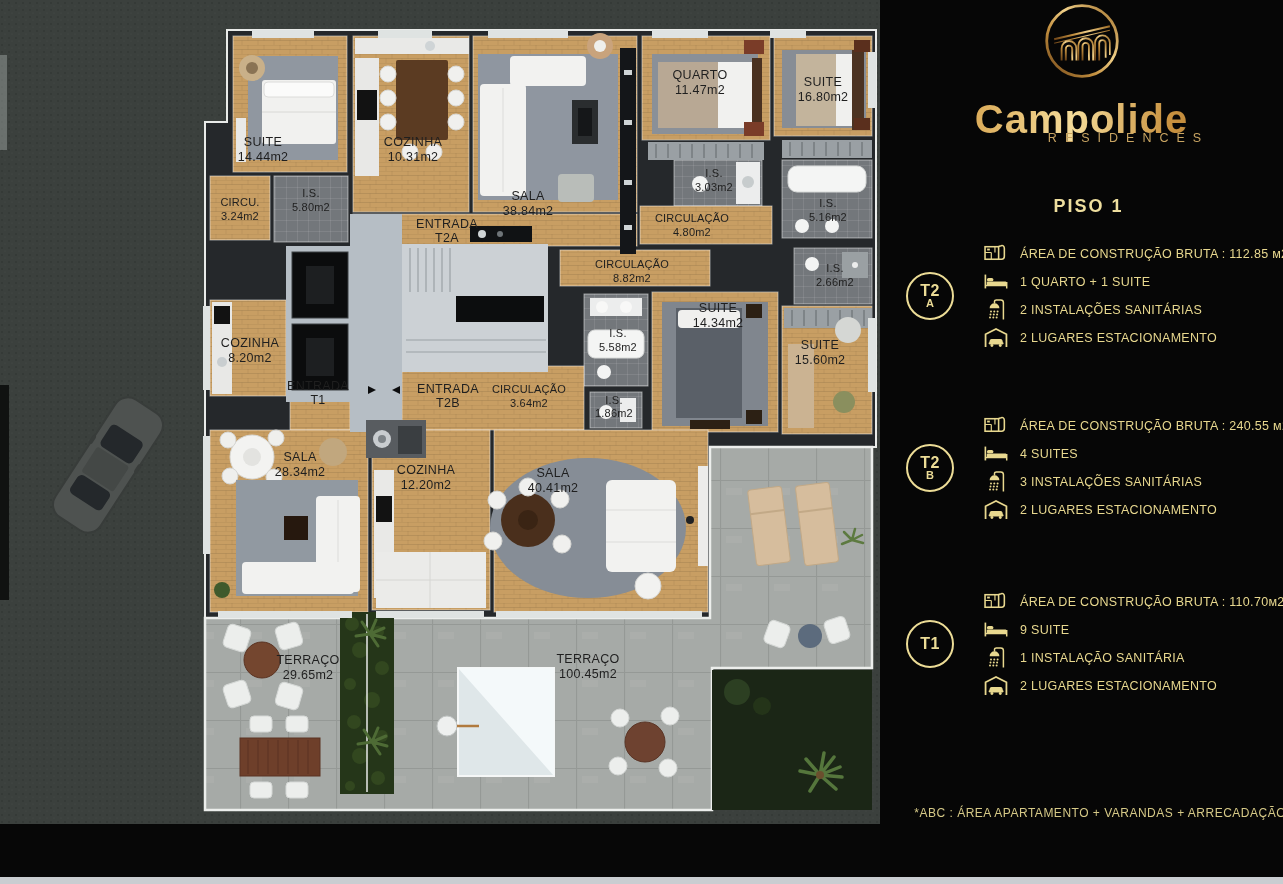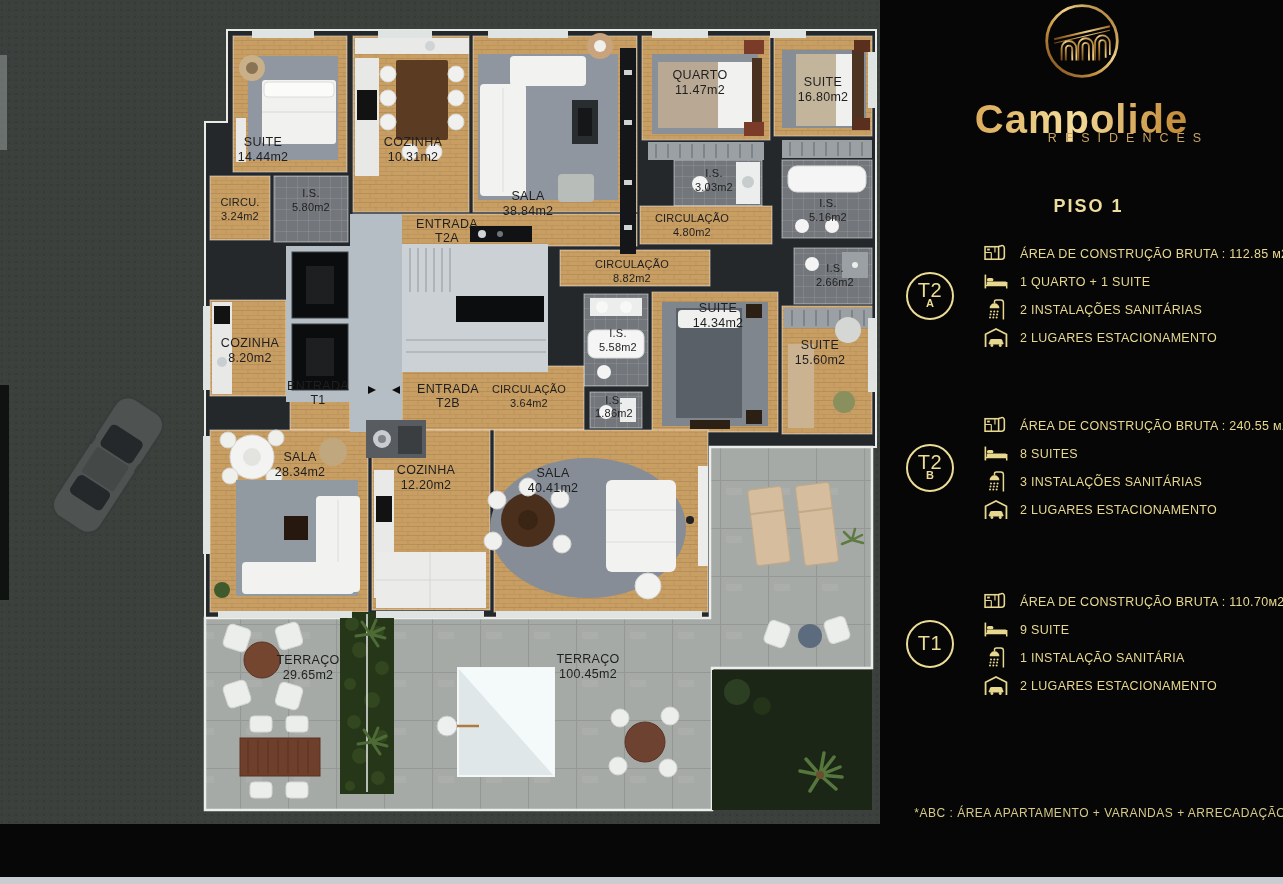--- a/index.html
+++ b/index.html
@@ -19,21 +19,21 @@
   .floor-title{position:absolute;top:196px;left:0;width:100%;text-align:center;
          font-size:18px;font-weight:bold;letter-spacing:2px;color:#eede9e;padding-left:7px;}
   .unit{position:absolute;left:0;right:0;display:flex;align-items:center;
         padding-left:26px;gap:30px;}
   .unit-t2a{top:244px;}
   .unit-t2b{top:416px;}
   .unit-t1{top:592px;}
   .badge{width:44px;height:44px;border:2.5px solid #ecdc96;border-radius:50%;
          display:flex;flex-direction:column;align-items:center;justify-content:center;
          color:#ecdc96;flex:none;}
-  .badge .bt{font-size:20px;font-weight:normal;line-height:15px;letter-spacing:.5px;}
+  .badge .bt{font-size:16px;font-weight:bold;line-height:15px;letter-spacing:.5px;}
   .badge .bb{font-size:11px;font-weight:bold;line-height:11px;}
   .badge .bb:empty{display:none;}
   .rows{display:flex;flex-direction:column;gap:9px;}
   .row{display:flex;align-items:center;gap:12px;height:19px;}
   .row .ic{width:24px;height:21px;flex:none;display:block;}
   .row .txt{font-size:12.5px;letter-spacing:.3px;color:#e8d88f;white-space:nowrap;}
   .footnote{position:absolute;top:806px;left:3px;width:100%;text-align:right;
          font-size:12px;letter-spacing:.5px;color:#d6c987;}
   .bottom-strip{position:absolute;left:0;top:877px;width:1283px;height:7px;background:#c9cdd1;}
   
@@ -545,21 +545,21 @@
         <div class="row">
           <svg class="ic">
               <use href="#ic-floorplan"></use>
             </svg>
           <span class="txt">ÁREA DE CONSTRUÇÃO BRUTA :  240.55 м2*</span>
         </div>
         <div class="row">
           <svg class="ic">
               <use href="#ic-bed"></use>
             </svg>
-          <span class="txt">8 SUITES</span>
+          <span class="txt">4 SUITES</span>
         </div>
         <div class="row">
           <svg class="ic">
               <use href="#ic-shower"></use>
             </svg>
           <span class="txt">3 INSTALAÇÕES SANITÁRIAS</span>
         </div>
         <div class="row">
           <svg class="ic">
               <use href="#ic-garage"></use>

